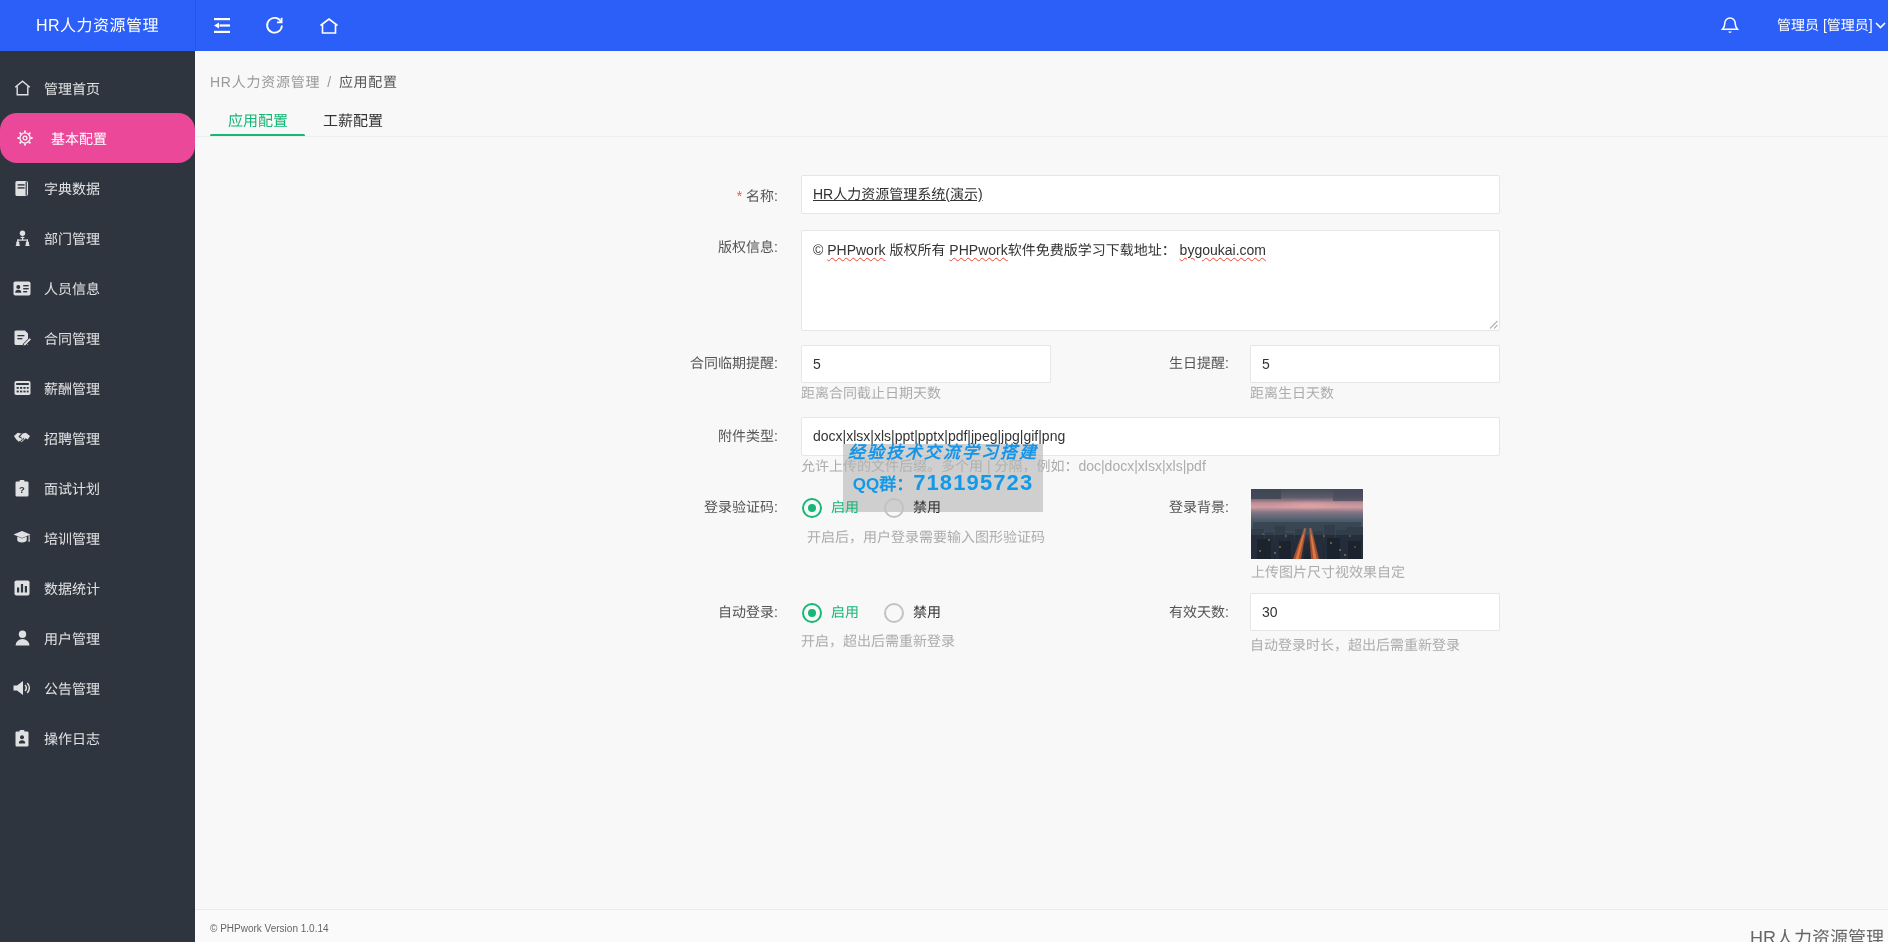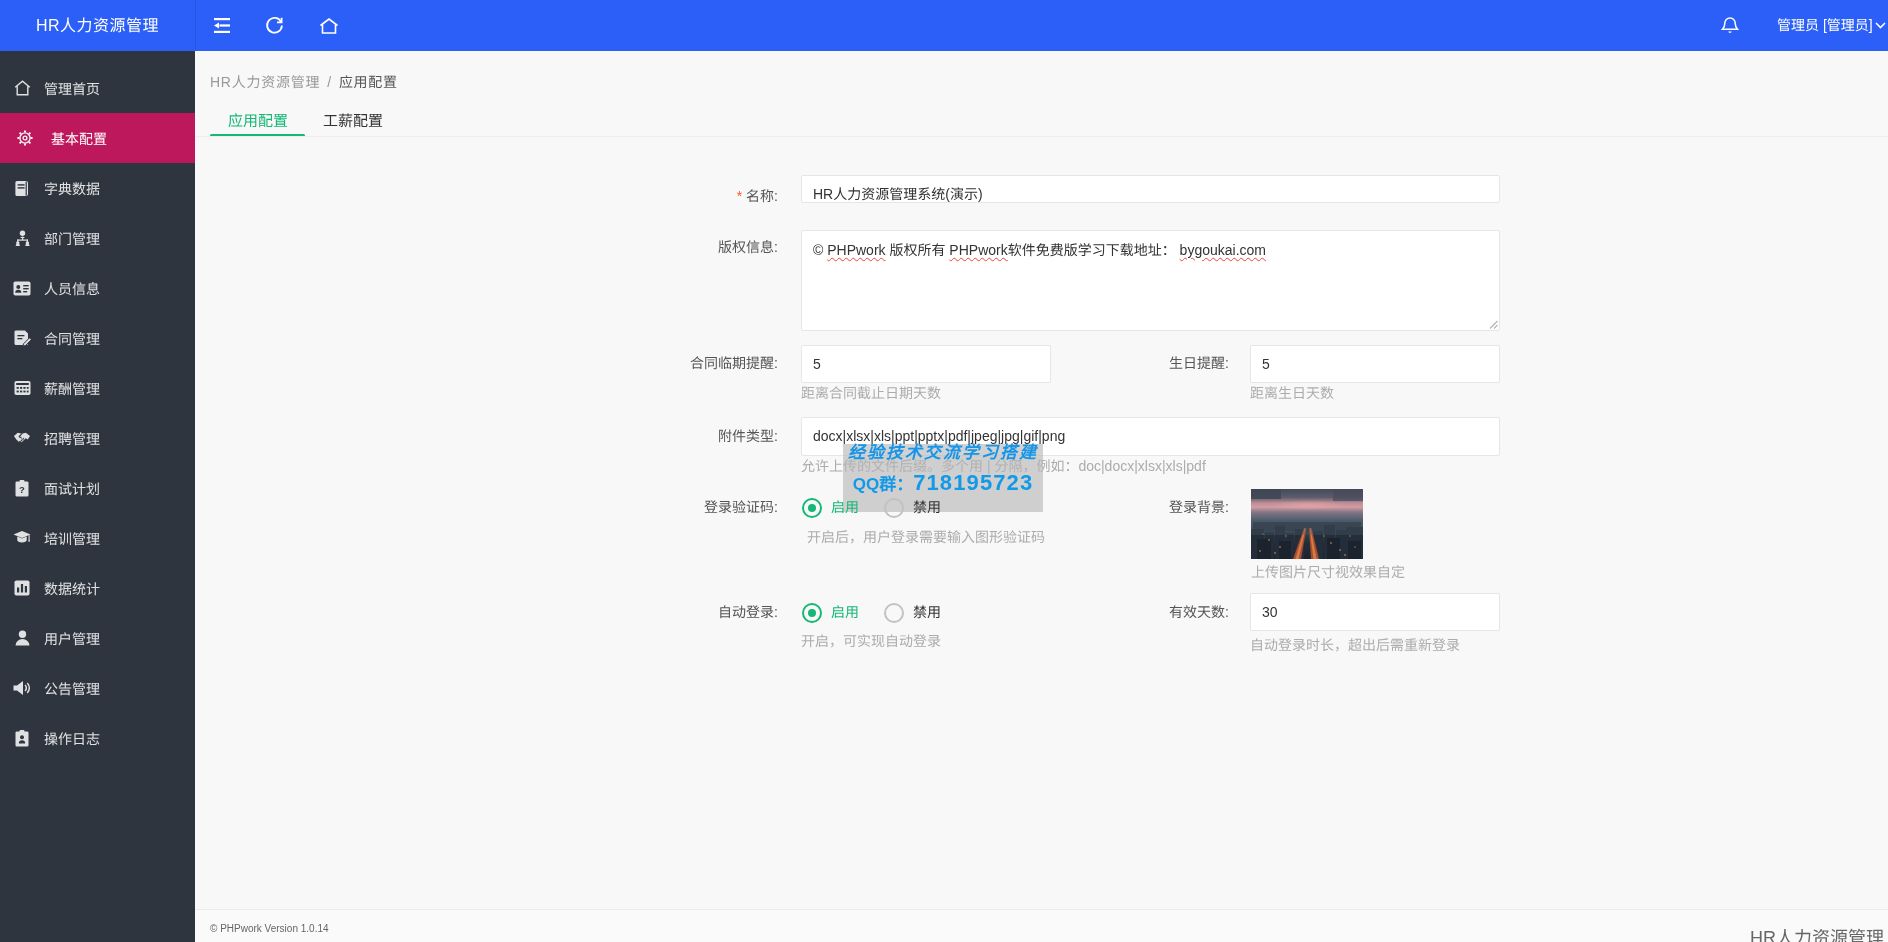--- a/index.html
+++ b/index.html
@@ -13,21 +13,21 @@
 #logo { position:absolute; left:36px; top:0; height:51px; line-height:51px; color:#fff; font-size:16px; font-weight:500; letter-spacing:0.5px; }
 #hdivider { position:absolute; left:195px; top:0; width:1px; height:51px; background:rgba(0,0,0,0.1); }
 .hicon { position:absolute; top:0; height:51px; display:flex; align-items:center; justify-content:center; }
 #huser { position:absolute; top:0; height:51px; line-height:51px; color:#fff; font-size:14px; left:1777px; }
 
 
 #side { position:absolute; left:0; top:51px; width:195px; height:891px; background:#2f353e; }
 .mitem { position:absolute; left:0; width:195px; height:50px; display:flex; align-items:center; color:rgba(255,255,255,0.85); font-size:14px; }
 .mitem .mico { position:absolute; left:13px; width:18px; height:18px; display:flex; align-items:center; justify-content:center; }
 .mitem .mtxt { position:absolute; left:44px; }
-.mitem.active { background:#be185d; color:#fff; }
+.mitem.active { background:#ec4899; color:#fff;border-radius:17px; }
 .mitem.active .mico { left:16px; }
 .mitem.active .mtxt { left:51px; }
 
 
 #bread { position:absolute; left:210px; top:71px; font-size:14px; color:#999; letter-spacing:0.75px; }
 #bread .cur { color:#555; }
 .tabtxt { position:absolute; top:109px; font-size:15px; }
 #tab1 { left:228px; color:#16b777; }
 #tab2 { left:323px; color:#333; }
 #tabline { position:absolute; left:210px; top:134px; width:95px; height:3px; background:#16b777; border-radius:2px; }
@@ -265,21 +265,21 @@
     </div>
   </div>
 
   <div id="bread">HR人力资源管理<span style="margin:0 7px;">/</span><span class="cur">应用配置</span></div>
   <div class="tabtxt" id="tab1">应用配置</div>
   <div class="tabtxt" id="tab2">工薪配置</div>
   <div id="tabline"></div>
   <div id="tabborder"></div>
 
   <div class="flabel" style="left:598px;top:185px;width:180px;"><span class="red">* </span>名称:</div>
-  <div class="finput" style="left:801px;top:175px;width:699px;height:28px;">HR人力资源管理系统(演示)</div>
+  <div class="finput" style="left:801px;top:175px;width:699px;height:39px;text-decoration:underline;">HR人力资源管理系统(演示)</div>
 
   <div class="flabel" style="left:598px;top:236px;width:180px;">版权信息:</div>
   <div class="finput" style="left:801px;top:230px;width:699px;height:101px;line-height:20px;padding-top:9px;">© <span class="wavy">PHPwork</span> 版权所有 <span class="wavy">PHPwork</span>软件免费版学习下载地址： <span class="wavy">bygoukai.com</span>
     <svg style="position:absolute;right:1px;bottom:1px;" width="10" height="10" viewBox="0 0 10 10" stroke="#b5b5b5" stroke-width="1.2">
         <path d="M2 9.5 L9.5 2 M6 9.5 L9.5 6"></path>
       </svg>
   </div>
 
   <div class="flabel" style="left:598px;top:352px;width:180px;">合同临期提醒:</div>
   <div class="finput" style="left:801px;top:345px;width:250px;height:38px;">5</div>
@@ -379,21 +379,21 @@
   </div>
   <div class="faux" style="left:1251px;top:561px;">上传图片尺寸视效果自定</div>
 
   <div class="flabel" style="left:598px;top:601px;width:180px;">自动登录:</div>
   <div class="radio on" style="left:802px;top:603px;">
       <i></i>
     </div>
   <div class="rlabel green" style="left:831px;top:601px;">启用</div>
   <div class="radio off" style="left:884px;top:603px;"></div>
   <div class="rlabel" style="left:913px;top:601px;">禁用</div>
-  <div class="faux" style="left:801px;top:630px;">开启，可实现自动登录</div>
+  <div class="faux" style="left:801px;top:630px;">开启，超出后需重新登录</div>
 
   <div class="flabel" style="left:1049px;top:601px;width:180px;">有效天数:</div>
   <div class="finput" style="left:1250px;top:593px;width:250px;height:38px;">30</div>
   <div class="faux" style="left:1250px;top:634px;">自动登录时长，超出后需重新登录</div>
 
   <div id="footer"></div>
   <div id="fleft">© PHPwork Version 1.0.14</div>
   <div id="fright">HR人力资源管理 1.0.2</div>
 
 </div>

